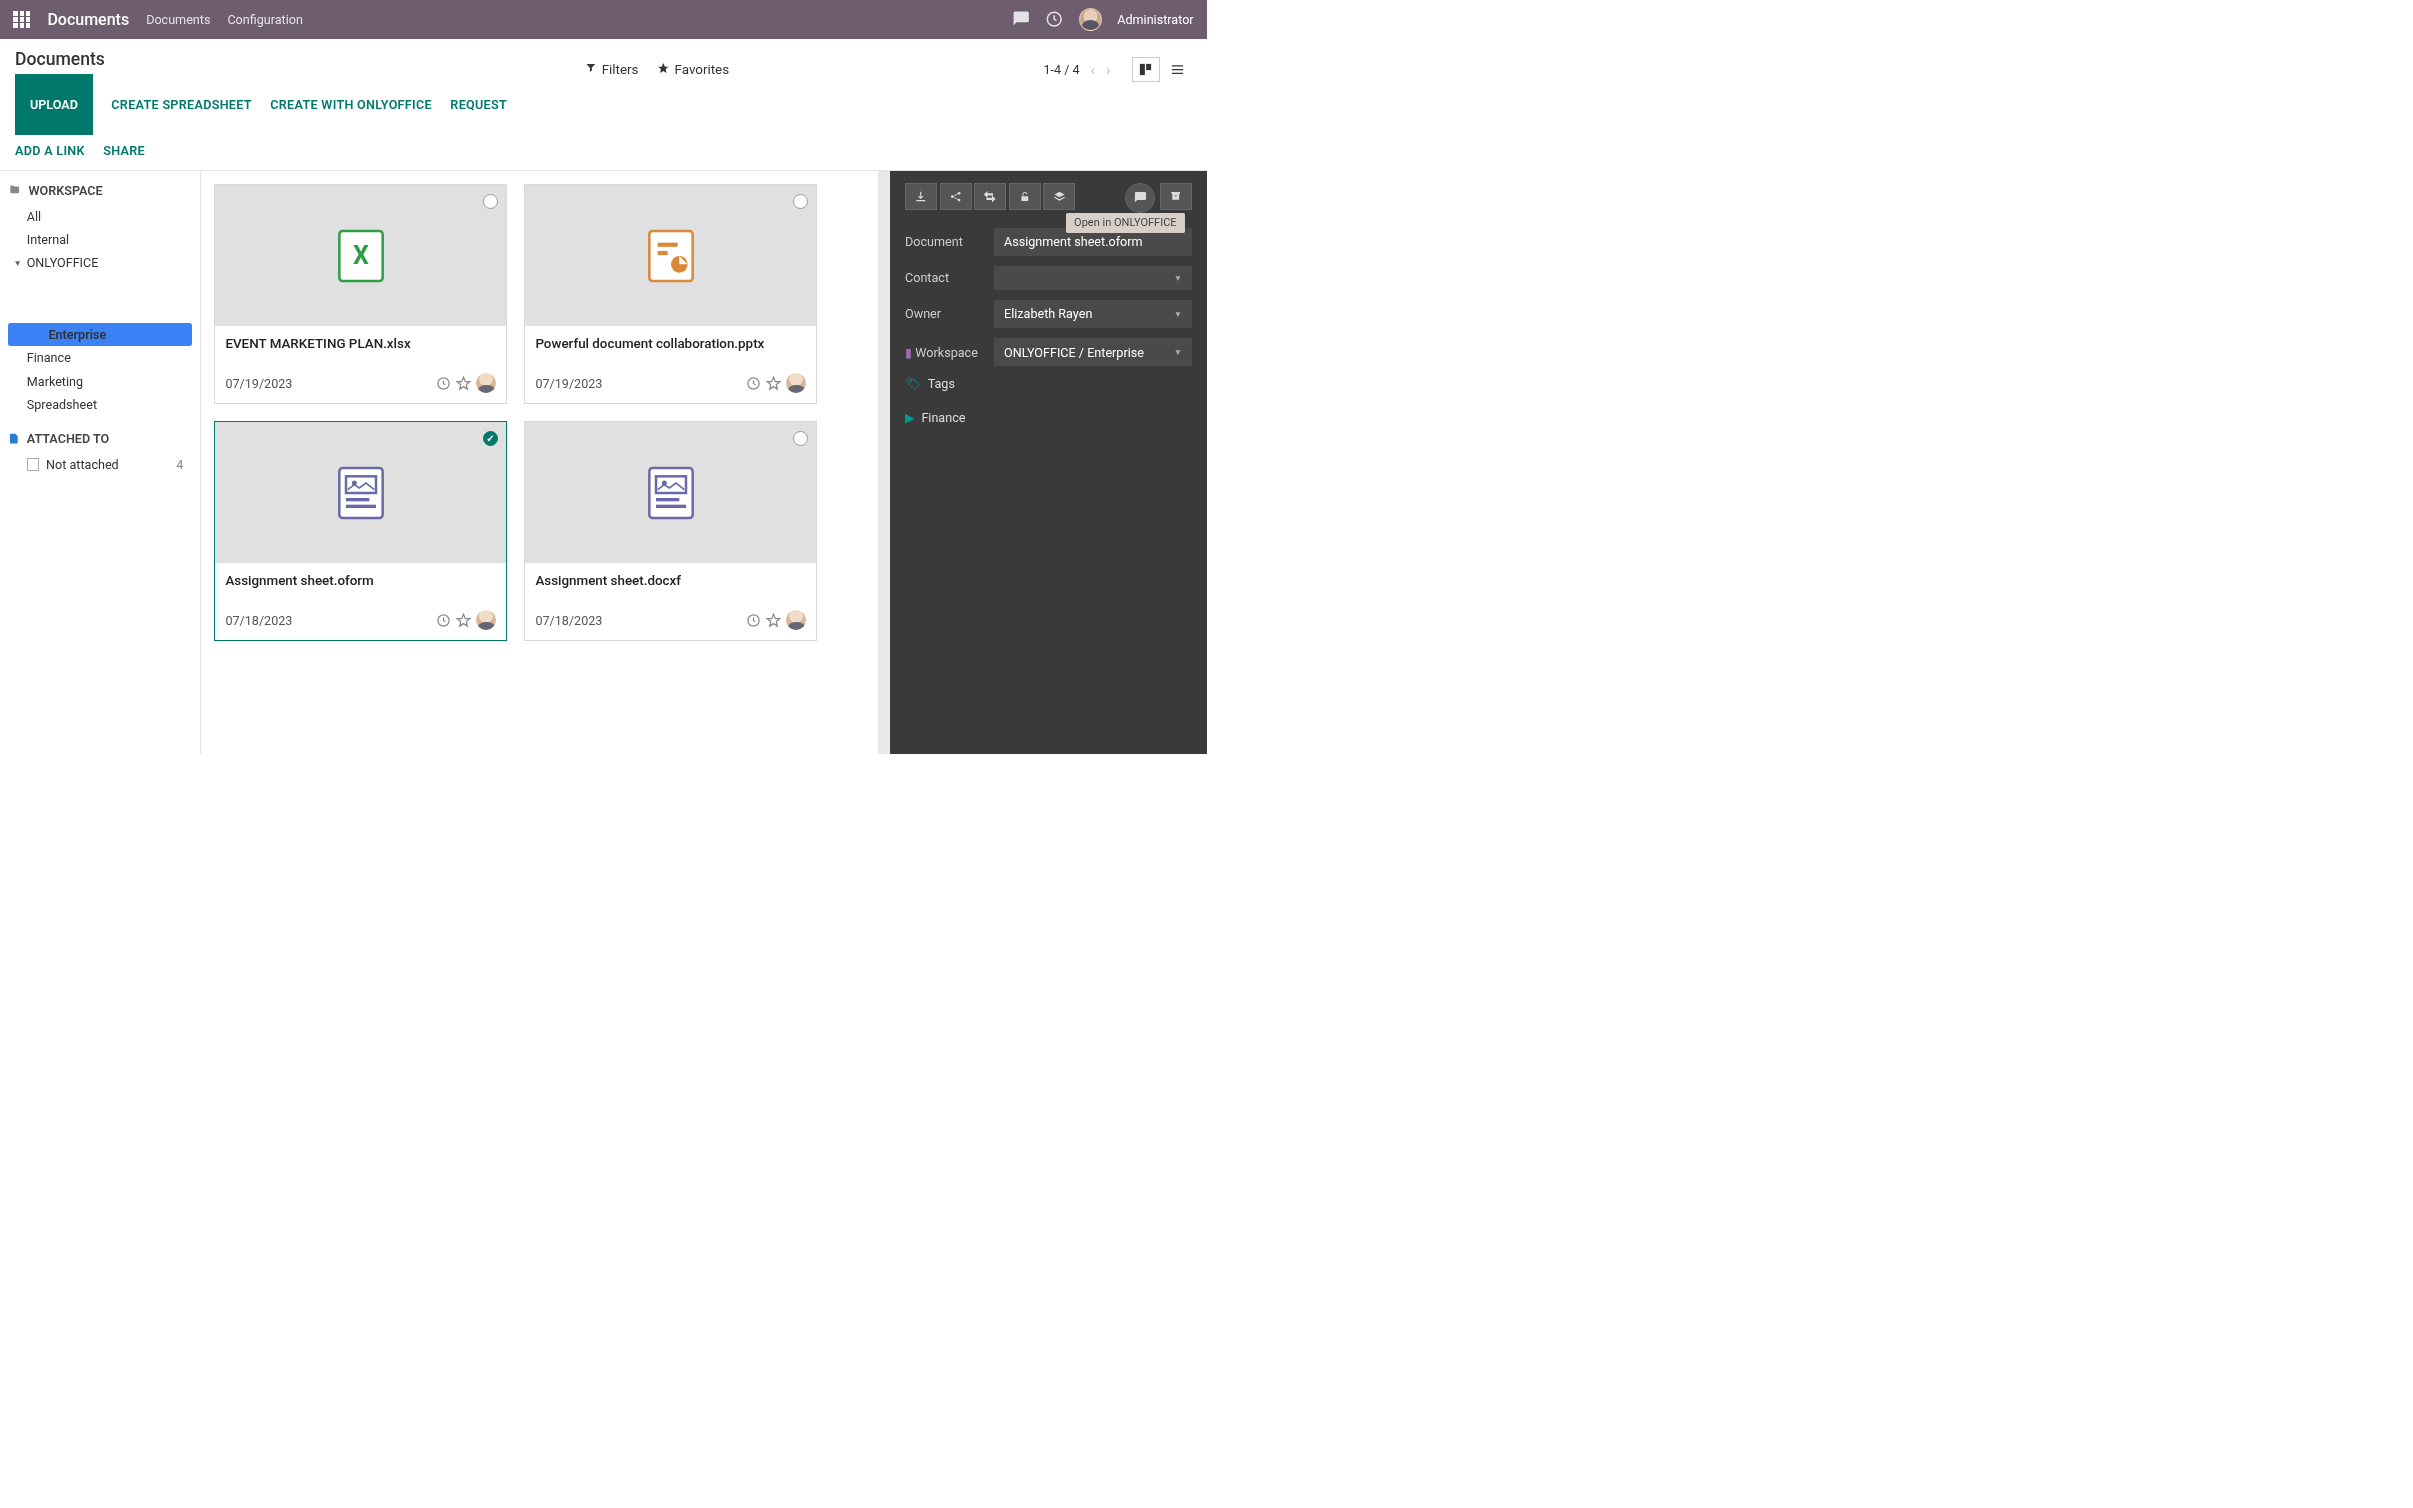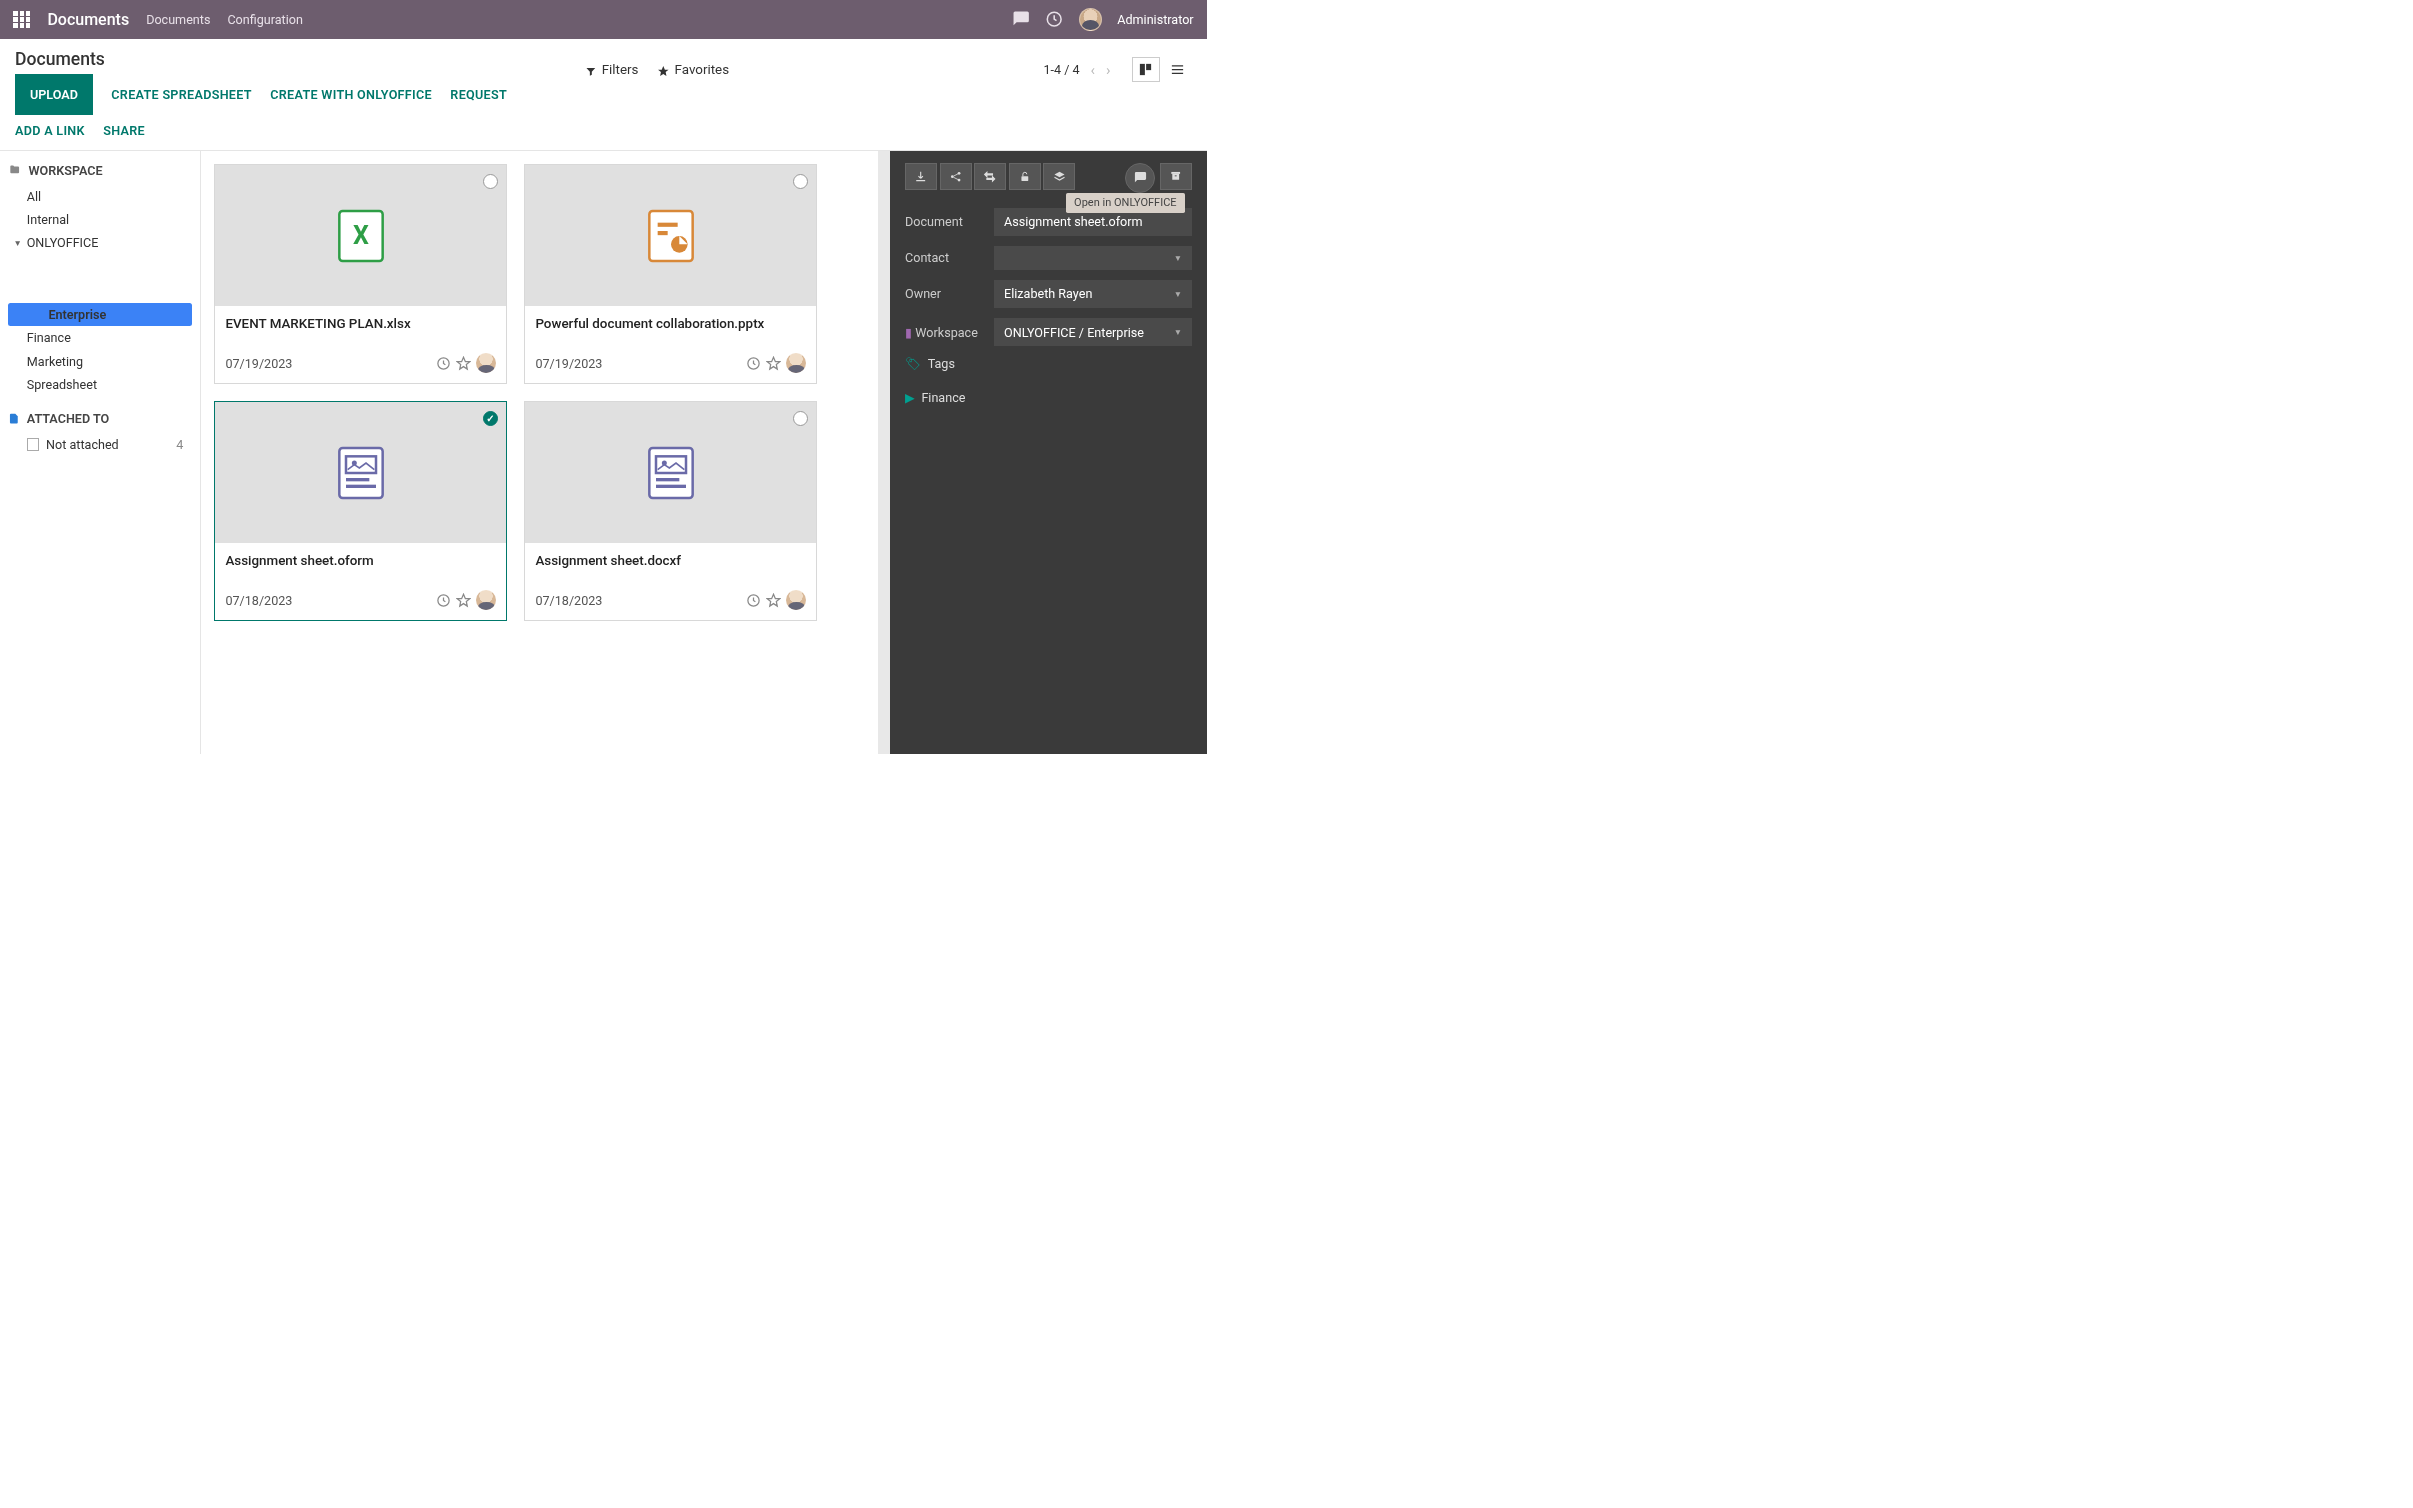--- a/index.html
+++ b/index.html
@@ -17,31 +17,31 @@
 .avatar-nav { width: 23.5px; height: 23.5px; border-radius: 50%; background: radial-gradient(circle at 50% 35%, #e8d0b8 40%, #c8a888 41%); border: 0.8px solid rgba(255,255,255,0.3); overflow:hidden; position:relative;}
 .avatar-nav::after{content:'';position:absolute;bottom:-1.7px;left:2.5px;right:2.5px;height:11.7px;background:#556;border-radius:50% 50% 0 0;}
 .admin-label { font-size: 12.6px; }
 
 
 .header-area { padding: 10px 15px 0 15px; display: flex; }
 .header-left { flex: 0 0 570px; }
 .header-right { flex: 1; display: flex; flex-direction: column; gap: 5px; }
 .page-title { font-size: 17.6px; font-weight: 500; color: #333; margin-bottom: 5px; }
 .action-row { display: flex; flex-wrap: wrap; gap: 18.4px; align-items: center; }
-.btn-upload { background: #00786b; color: #fff; padding: 13px 15px; font-size: 12.6px; font-weight: 600; border: none; cursor: pointer; }
+.btn-upload { background: #00786b; color: #fff; padding: 23px 15px; font-size: 12.6px; font-weight: 600; border: none; cursor: pointer; }
 .action-link { color: #00786b; font-size: 12.6px; font-weight: 600; cursor: pointer; letter-spacing: 0.3px; }
 .action-row2 { margin-top: 8.4px; display: flex; gap: 18.4px; }
 
 .search-box { border: none; border-bottom: 0.8px solid #ccc; padding: 5px 3.4px; font-size: 13.4px; width: 100%; outline: none; }
 .search-wrap { display: flex; align-items: center; }
 .search-icon-right { margin-left: 6.7px; fill: #333; }
 
 .controls-row { display: flex; align-items: center; margin-top: 8.4px; }
 .filter-controls { display: flex; gap: 18.4px; }
-.filter-link { color: #333; font-size: 13.4px; cursor: pointer; display: flex; align-items: flex-end; gap: 5px; }
+.filter-link { color: #333; font-size: 13.4px; cursor: pointer; display: flex; align-items: flex-start; gap: 5px; }
 .pager-area { margin-left: auto; display: flex; align-items: center; gap: 11px; }
 .pager-text { font-size: 12.6px; color: #333; }
 .pager-arrow { color: #bbb; font-size: 15px; cursor: pointer; }
 .view-switch { display: flex; gap: 3.4px; margin-left: 10px; }
 .view-btn { width: 28.5px; height: 25px; border: 0.8px solid transparent; display: flex; align-items: center; justify-content: center; cursor: pointer; }
 .view-btn.active { border-color: #ccc; background: #fff; }
 
 
 .main-area { display: flex; height: calc(754px - 142px); border-top: 0.8px solid #e5e5e5; margin-top: 11.7px; }
 .sidebar { width: 201px; padding: 11.7px 8.4px; border-right: 0.8px solid #e5e5e5; }

